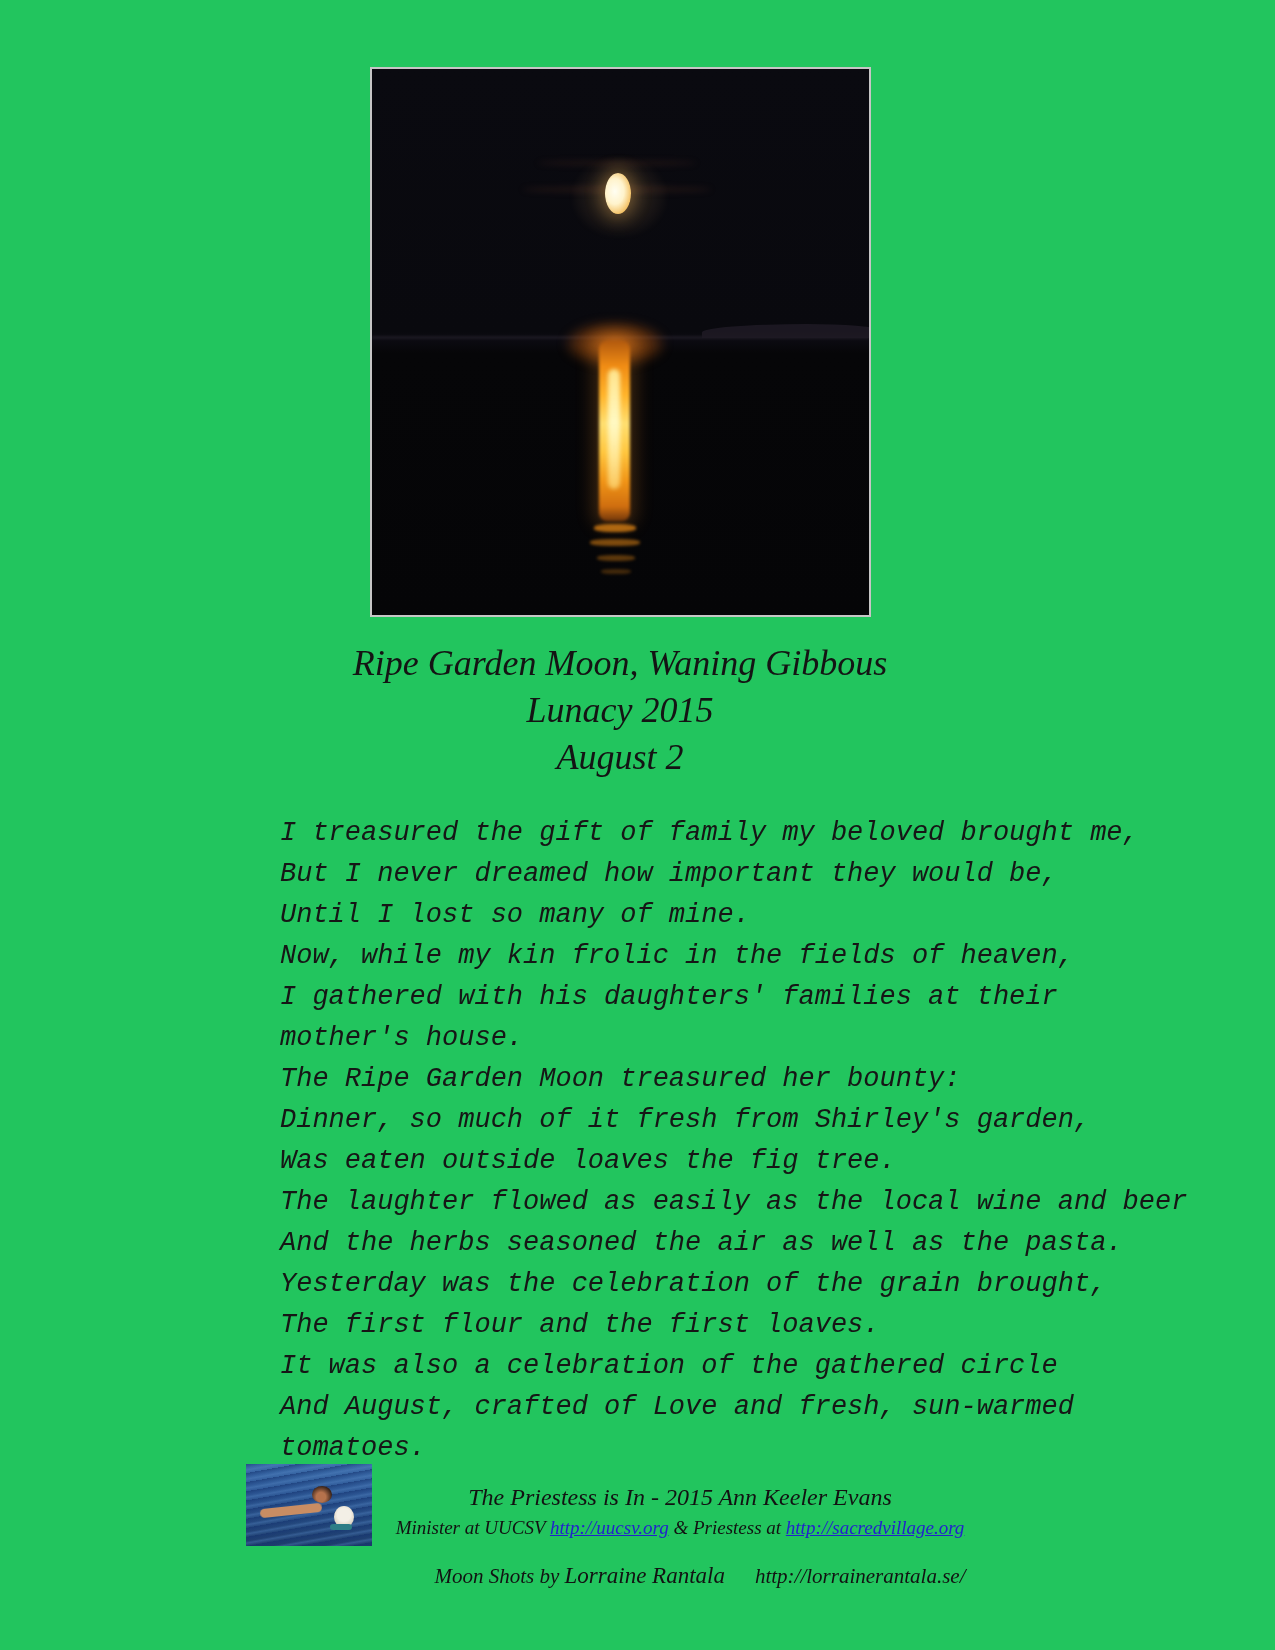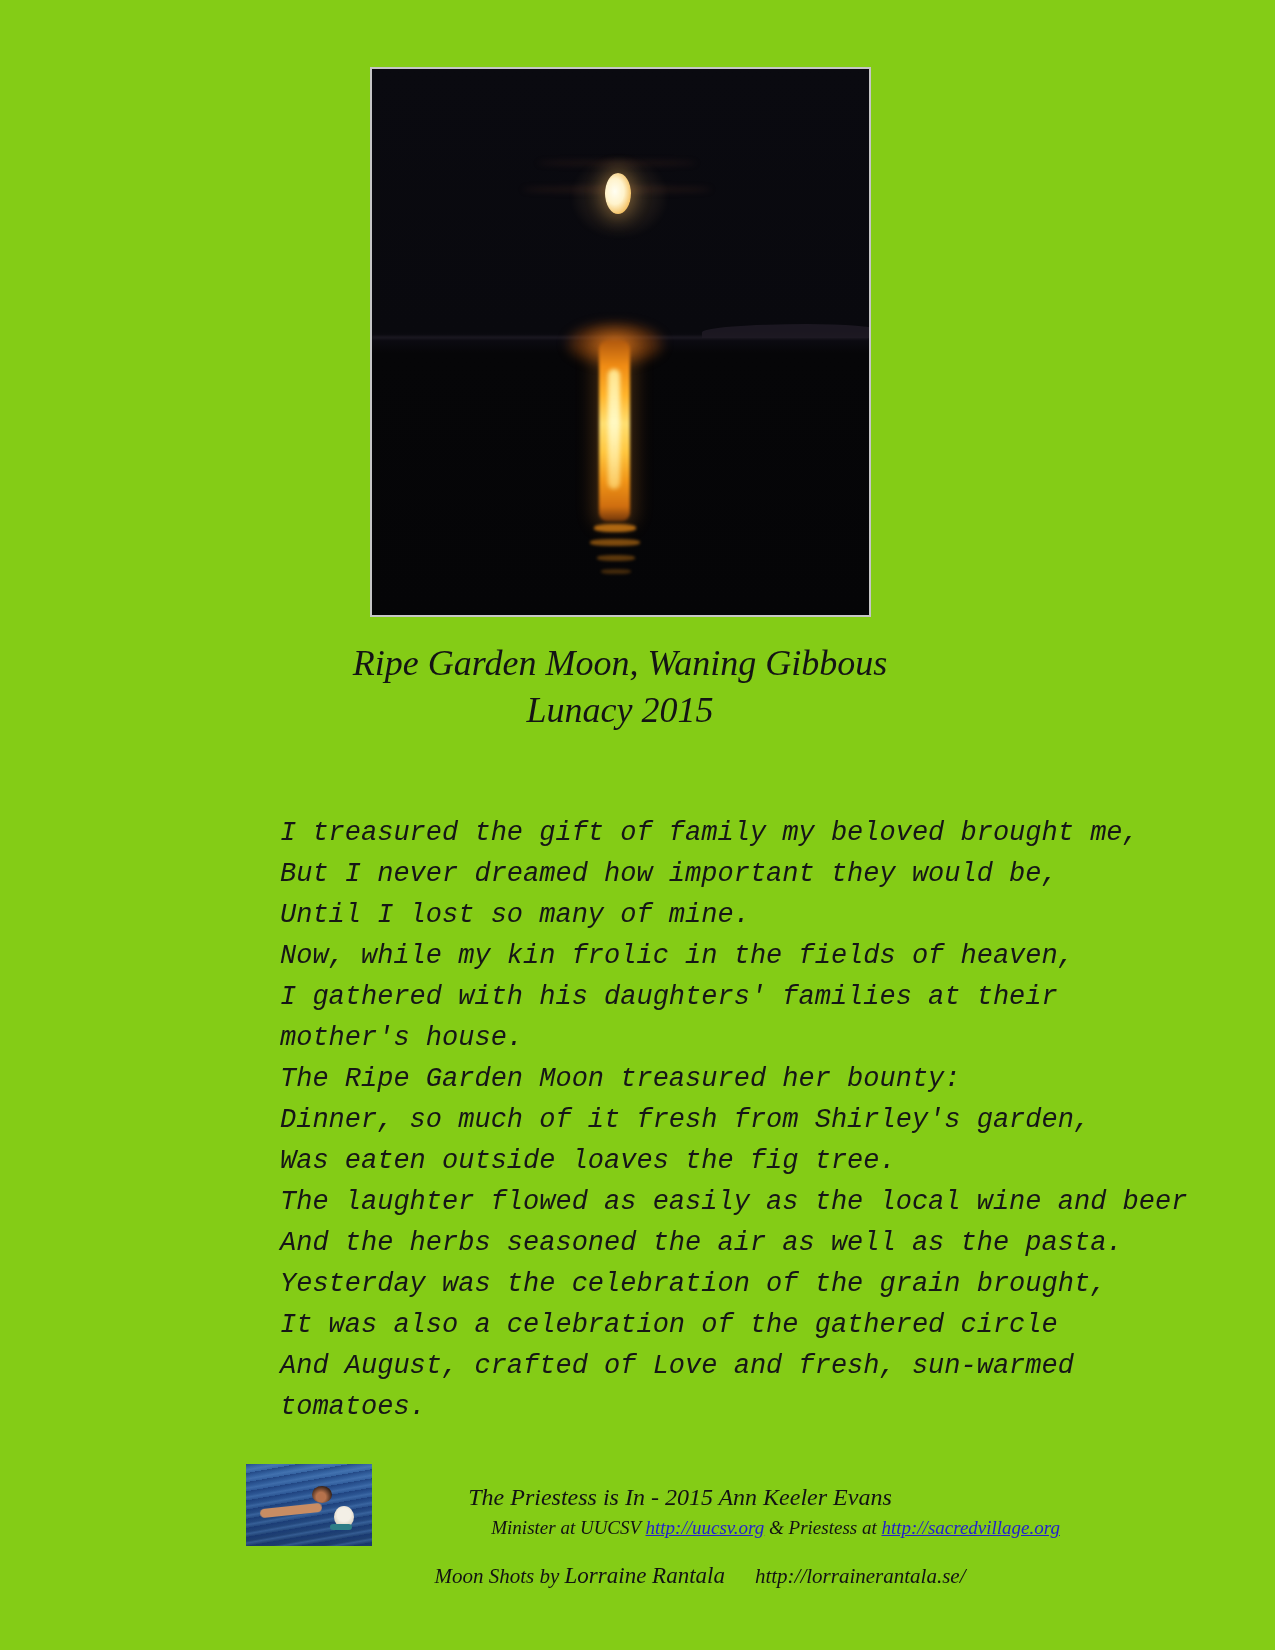--- a/index.html
+++ b/index.html
@@ -1,20 +1,20 @@
 <!DOCTYPE html>
 <html><head>
 <meta charset="utf-8">
 <style>
   html, body { margin: 0; padding: 0; background: #ffffff; }
   .page {
     position: relative;
     width: 1275px;
     height: 1650px;
-    background: #84cc16;
+    background: #22c55e;
     overflow: hidden;
     font-family: "Liberation Serif", serif;
     color: #121212;
   }
 
   
   .photo {
     position: absolute;
     left: 370px; top: 67px;
     width: 501px; height: 550px;
@@ -162,21 +162,21 @@
   }
   .footer-text {
     position: absolute;
     left: 300px; top: 1481px;
     width: 760px;
     text-align: center;
     font-style: italic;
     color: #121212;
   }
   .footer-title { font-size: 24px; line-height: 33px; }
-  .footer-roles { font-size: 19px; line-height: 27px; text-align: right; }
+  .footer-roles { font-size: 19px; line-height: 27px; }
   .footer-roles a { color: #2222cc; text-decoration: underline; cursor: pointer; }
   .credit-line {
     position: absolute;
     left: 150px; top: 1563px;
     width: 1100px;
     text-align: center;
     font-style: italic;
     font-size: 21px;
     color: #121212;
   }
@@ -200,34 +200,36 @@
     <div class="reflection-core"></div>
     <div class="ripple ripple-1"></div>
     <div class="ripple ripple-2"></div>
     <div class="ripple ripple-3"></div>
     <div class="ripple ripple-4"></div>
   </div>
 
   <div class="title-block">
     <div>Ripe Garden Moon, Waning Gibbous</div>
     <div>Lunacy 2015</div>
+    <div>August 2</div>
   </div>
 
   <div class="poem">
     <div class="poem-line">I treasured the gift of family my beloved brought me,</div>
     <div class="poem-line">But I never dreamed how important they would be,</div>
     <div class="poem-line">Until I lost so many of mine.</div>
     <div class="poem-line">Now, while my kin frolic in the fields of heaven,</div>
     <div class="poem-line">I gathered with his daughters' families at their mother's house.</div>
     <div class="poem-line">The Ripe Garden Moon treasured her bounty:</div>
     <div class="poem-line">Dinner, so much of it fresh from Shirley's garden,</div>
     <div class="poem-line">Was eaten outside loaves the fig tree.</div>
     <div class="poem-line">The laughter flowed as easily as the local wine and beer</div>
     <div class="poem-line">And the herbs seasoned the air as well as the pasta.</div>
     <div class="poem-line">Yesterday was the celebration of the grain brought,</div>
+    <div class="poem-line">The first flour and the first loaves.</div>
     <div class="poem-line">It was also a celebration of the gathered circle</div>
     <div class="poem-line">And August, crafted of Love and fresh, sun-warmed tomatoes.</div>
   </div>
 
   <div class="swimmer-photo">
     <div class="swimmer-body"></div>
     <div class="swimmer-head"></div>
     <div class="float-head"></div>
     <div class="float-band"></div>
   </div>

